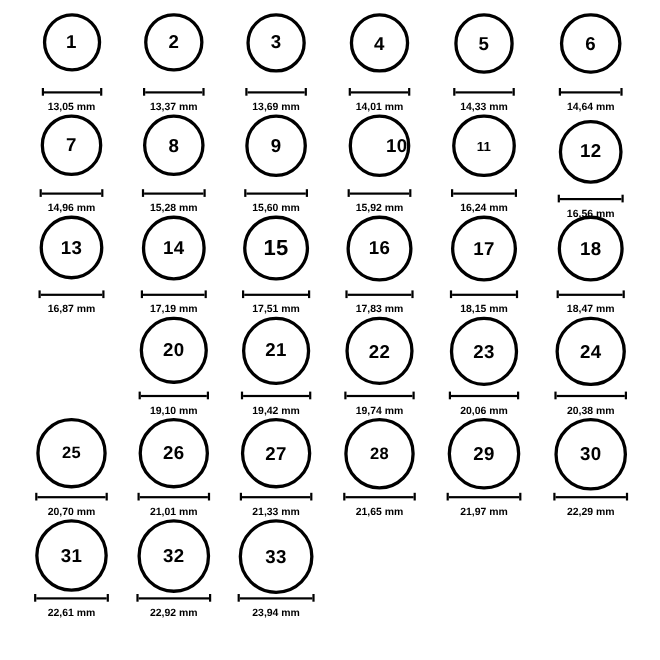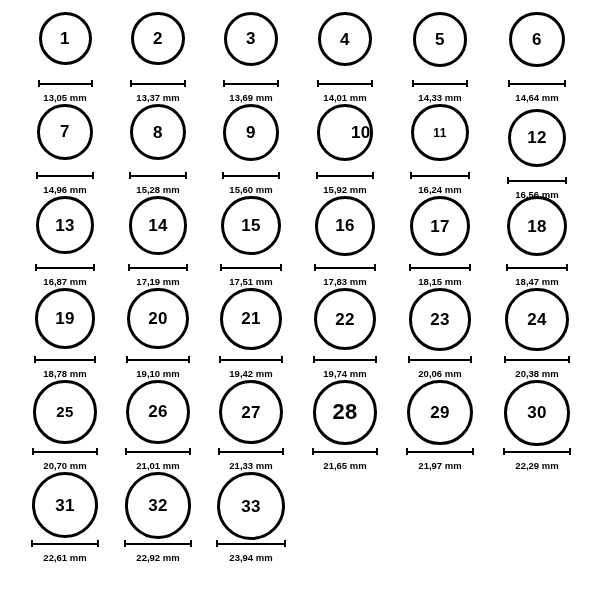--- a/index.html
+++ b/index.html
@@ -197,21 +197,21 @@
       <div class="ring-circle" style="width: 58.7025px; height: 58.7025px;">
         <span class="ring-number" style="font-size: 17px;">14</span>
       </div>
       <div class="dim-wrap" style="margin-top: 9.29752px;">
         <div class="dim-bar" style="width: 60.7025px;"></div>
         <div class="dim-label">17,19 mm</div>
       </div>
     </div>
     <div class="ring-cell" style="left: 205px; top: 196px; width: 92px;">
       <div class="ring-circle" style="width: 59.1433px; height: 59.1433px;">
-        <span class="ring-number" style="font-size: 17px;">15</span>
+        <span class="ring-number" style="font-size: 20px;">15</span>
       </div>
       <div class="dim-wrap" style="margin-top: 8.85675px;">
         <div class="dim-bar" style="width: 61.1433px;"></div>
         <div class="dim-label">17,51 mm</div>
       </div>
     </div>
     <div class="ring-cell" style="left: 299px; top: 196px; width: 92px;">
       <div class="ring-circle" style="width: 59.584px; height: 59.584px;">
         <span class="ring-number" style="font-size: 17px;">16</span>
       </div>
@@ -231,29 +231,20 @@
     </div>
     <div class="ring-cell" style="left: 491px; top: 196px; width: 92px;">
       <div class="ring-circle" style="width: 60.4656px; height: 60.4656px;">
         <span class="ring-number" style="font-size: 17px;">18</span>
       </div>
       <div class="dim-wrap" style="margin-top: 7.53444px;">
         <div class="dim-bar" style="width: 62.4656px;"></div>
         <div class="dim-label">18,47 mm</div>
       </div>
     </div>
-    <div class="ring-cell" style="left: 19px; top: 288px; width: 92px;">
-      <div class="ring-circle" style="width: 60.8926px; height: 60.8926px;">
-        <span class="ring-number" style="font-size: 17px;">19</span>
-      </div>
-      <div class="dim-wrap" style="margin-top: 7.10744px;">
-        <div class="dim-bar" style="width: 62.8926px;"></div>
-        <div class="dim-label">18,78 mm</div>
-      </div>
-    </div>
     <div class="ring-cell" style="left: 112px; top: 288px; width: 92px;">
       <div class="ring-circle" style="width: 61.3333px; height: 61.3333px;">
         <span class="ring-number" style="font-size: 17px;">20</span>
       </div>
       <div class="dim-wrap" style="margin-top: 6.66667px;">
         <div class="dim-bar" style="width: 63.3333px;"></div>
         <div class="dim-label">19,10 mm</div>
       </div>
     </div>
     <div class="ring-cell" style="left: 205px; top: 288px; width: 92px;">
@@ -314,21 +305,21 @@
       <div class="ring-circle" style="width: 64.405px; height: 64.405px;">
         <span class="ring-number" style="font-size: 17px;">27</span>
       </div>
       <div class="dim-wrap" style="margin-top: 3.59504px;">
         <div class="dim-bar" style="width: 66.405px;"></div>
         <div class="dim-label">21,33 mm</div>
       </div>
     </div>
     <div class="ring-cell" style="left: 299px; top: 380px; width: 92px;">
       <div class="ring-circle" style="width: 64.8457px; height: 64.8457px;">
-        <span class="ring-number" style="font-size: 22px;">28</span>
+        <span class="ring-number" style="font-size: 15px;">28</span>
       </div>
       <div class="dim-wrap" style="margin-top: 3.15427px;">
         <div class="dim-bar" style="width: 66.8457px;"></div>
         <div class="dim-label">21,65 mm</div>
       </div>
     </div>
     <div class="ring-cell" style="left: 394px; top: 380px; width: 92px;">
       <div class="ring-circle" style="width: 65.2865px; height: 65.2865px;">
         <span class="ring-number" style="font-size: 17px;">29</span>
       </div>

